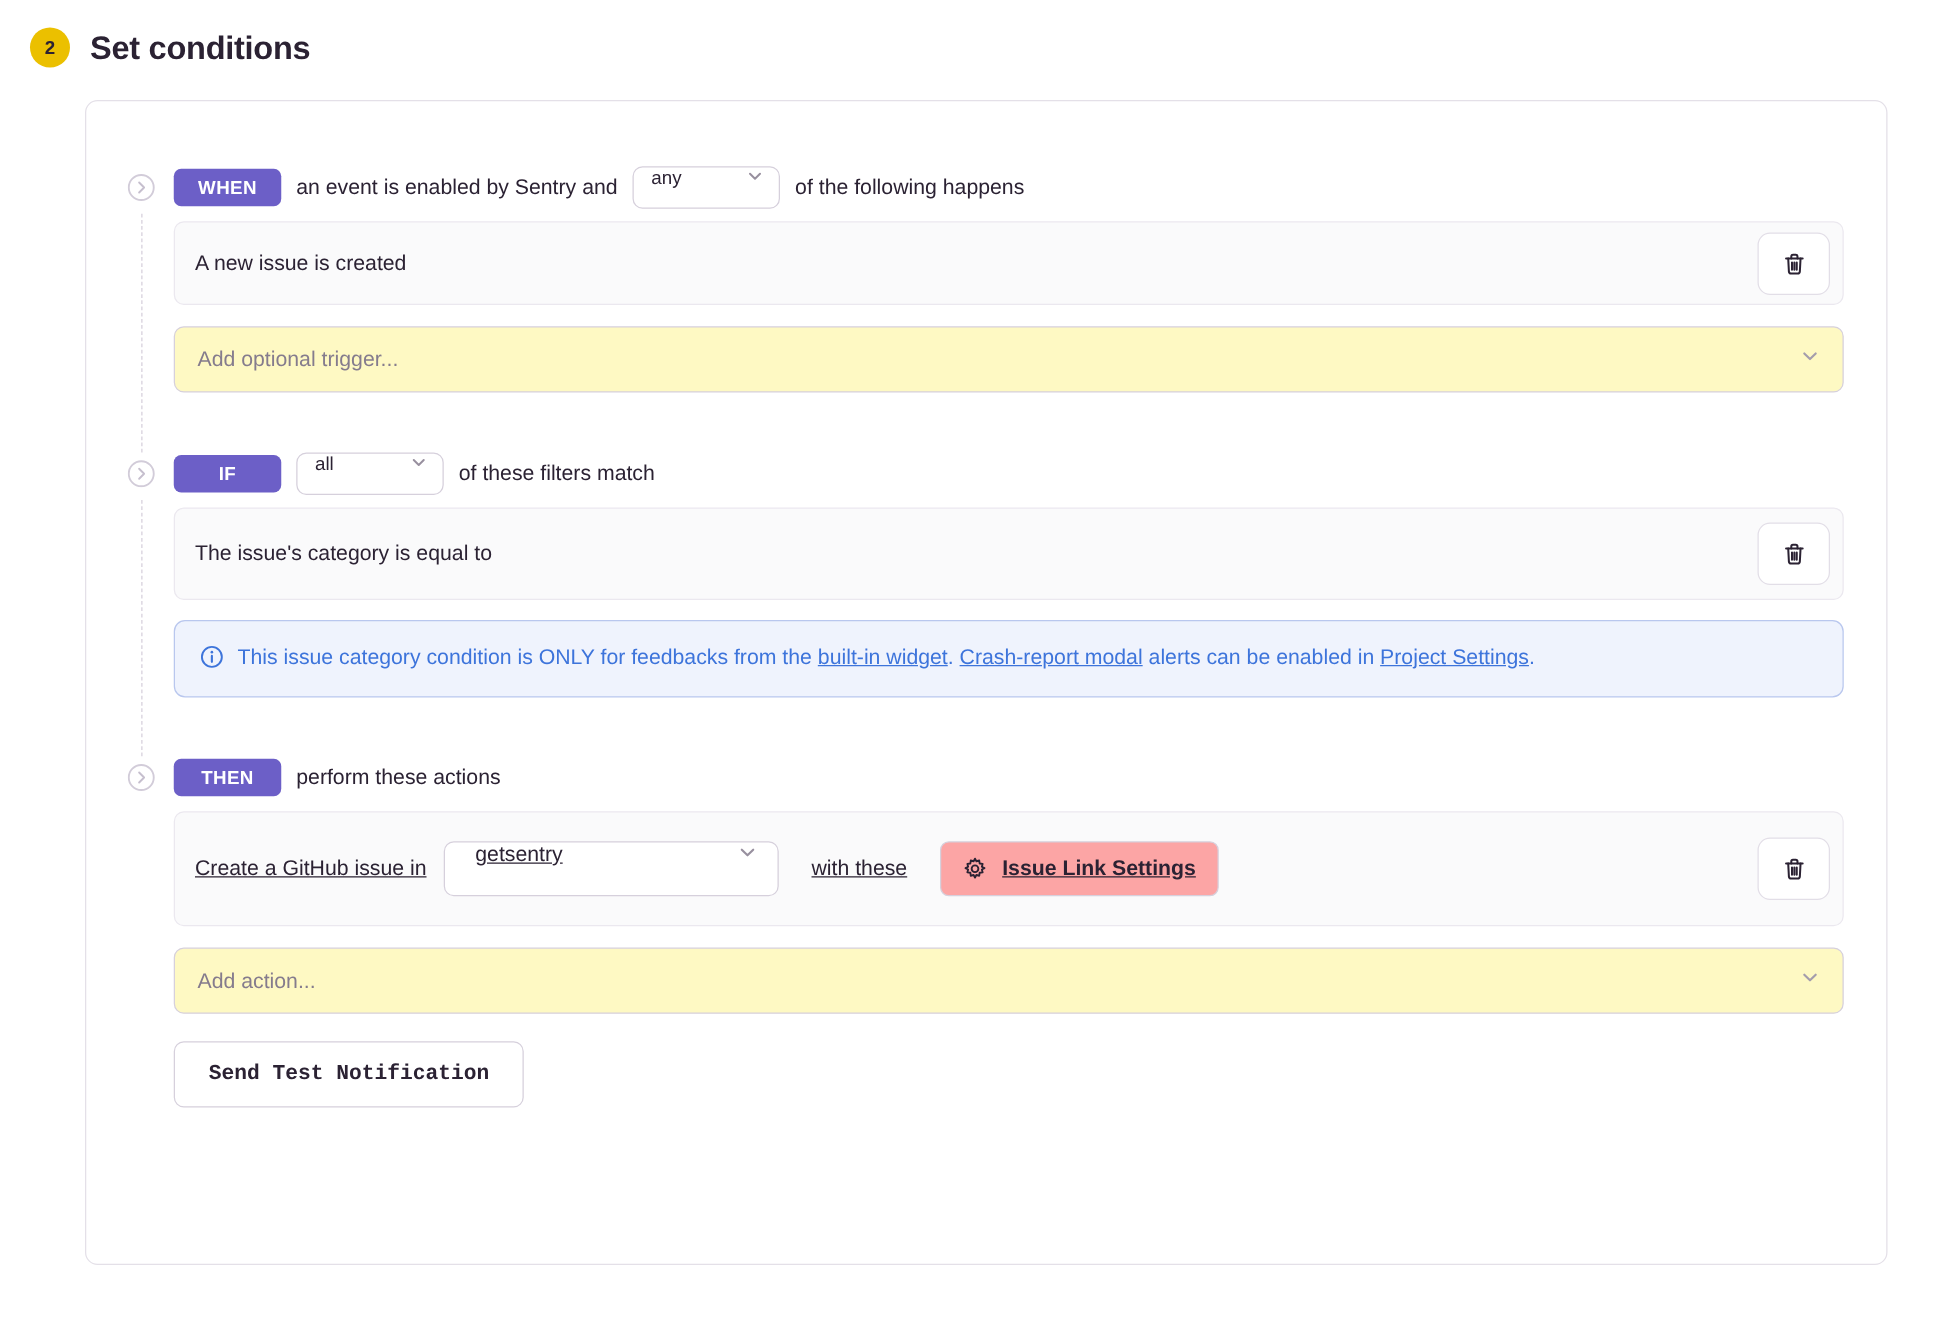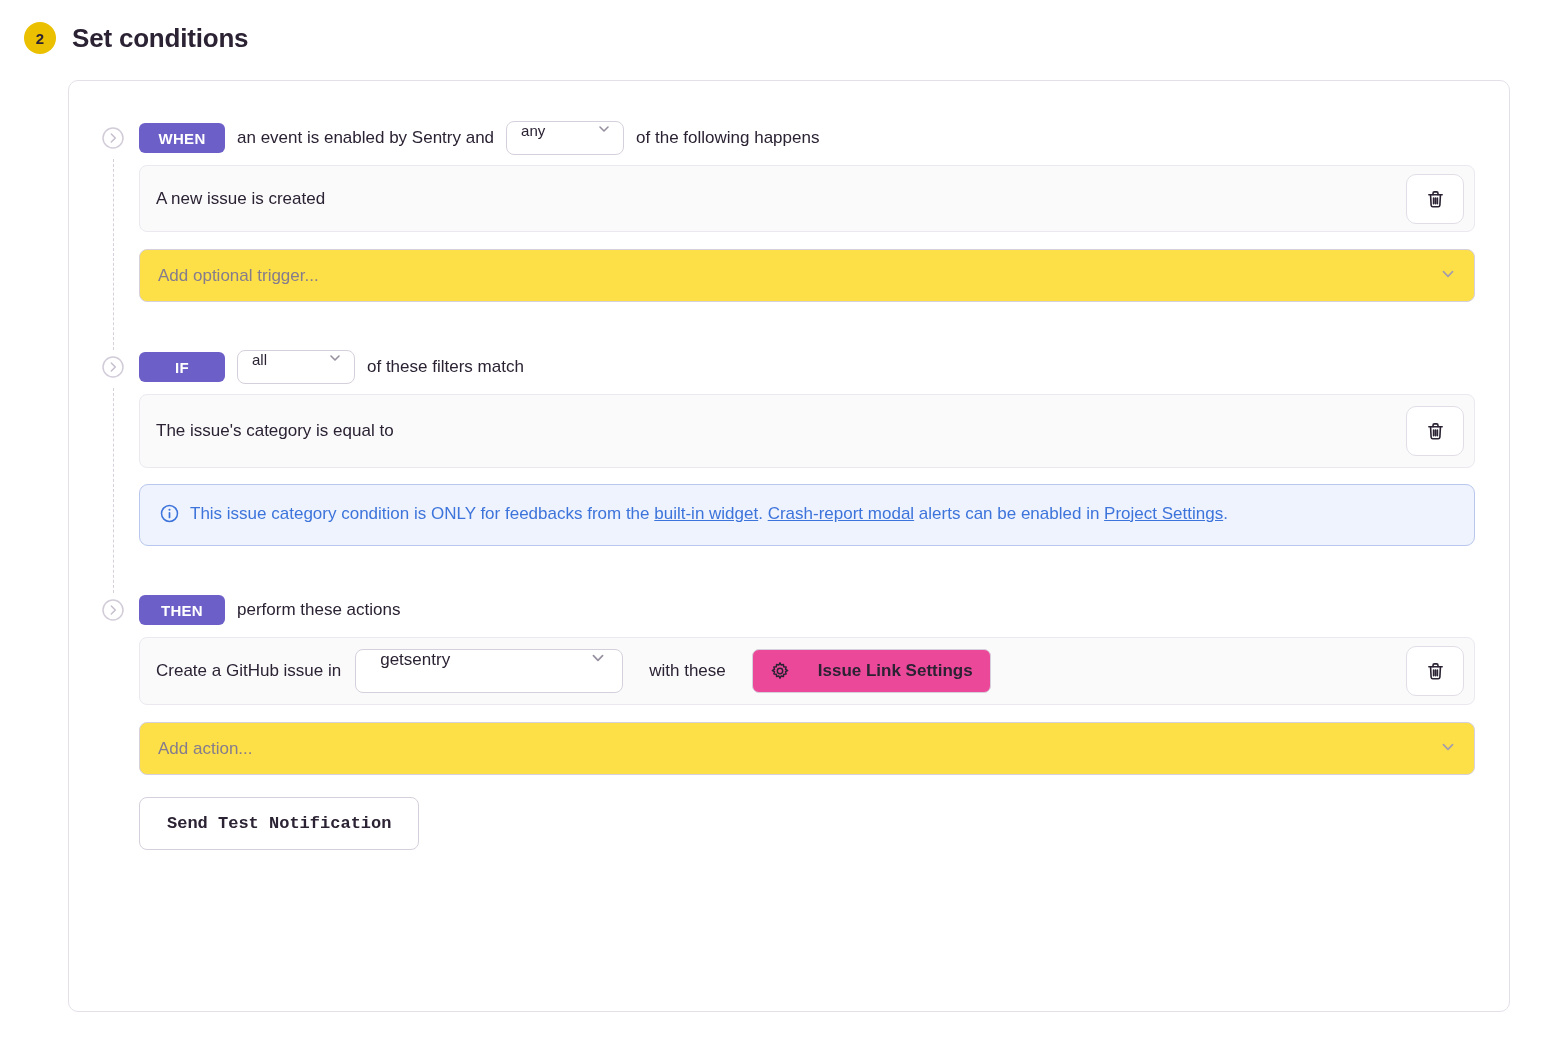--- a/index.html
+++ b/index.html
@@ -23,21 +23,21 @@
   }
   .page-title { font-size: 26px; font-weight: 700; letter-spacing: -0.2px; }
 
   
   .card {
     margin: 26px 50px 0 68px;
     width: 1442px; min-height: 932px;
     background: #fff;
     border: 1px solid #E4E0E8;
     border-radius: 10px;
-    padding: 40px 34px 56px 32px;
+    padding: 52px 34px 56px 32px;
   }
 
   
   .section { display: flex; }
   .gutter { width: 24px; margin-right: 14px; flex-shrink: 0; display: flex; flex-direction: column; align-items: center; }
   .circle-chevron { width: 22px; height: 22px; margin-top: 6px; flex-shrink: 0; }
   .dash-line { flex: 1; width: 0; border-left: 1px dashed #D6D0DC; margin-top: 10px; }
   .section-content { flex: 1; min-width: 0; }
   .section-content.pad-when { padding-bottom: 48px; }
   .section-content.pad-if { padding-bottom: 47px; }
@@ -62,57 +62,57 @@
   .select-md { width: 268px; height: 44px; padding: 0 16px 0 24px; font-size: 17px; }
   .select .chev { display: flex; align-items: center; }
 
   
   .static-row {
     background: #FAFAFB; border: 1px solid #EBE8EF; border-radius: 8px;
     display: flex; align-items: center; padding: 0 10px 0 16px;
   }
   .row-h67 { height: 67px; }
   .row-h74 { height: 74px; }
-  .row-h76 { height: 68px; }
+  .row-h76 { height: 92px; text-decoration: underline; }
   .row-label { font-size: 17px; }
   .row-gap { width: 14px; flex-shrink: 0; }
   .row-gap-lg { width: 26px; flex-shrink: 0; }
   .spacer { flex: 1; }
 
   .icon-btn {
     width: 58px; height: 50px;
     background: #fff; border: 1px solid #E2DEE7; border-radius: 10px;
     display: flex; align-items: center; justify-content: center;
     cursor: pointer; padding: 0; flex-shrink: 0;
   }
 
   .add-row {
     margin-top: 17px; height: 53px;
-    background: #fde047; border: 1px solid #D6D0DC; border-radius: 8px;
+    background: #fef9c3; border: 1px solid #D6D0DC; border-radius: 8px;
     display: flex; align-items: center; justify-content: space-between;
     padding: 0 18px; cursor: pointer;
   }
   .add-row .placeholder { font-size: 17px; color: #857C8D; }
 
   
   .info-box {
     margin-top: 16px;
     background: #EFF3FD; border: 1px solid #B9C7EE; border-radius: 9px;
     padding: 15px 20px 17px 20px;
     display: flex; gap: 11px;
     color: #3D74DB; font-size: 17px; line-height: 1.65;
   }
   .info-box .note-icon { flex-shrink: 0; margin-top: 4px; }
   .info-box a { color: inherit; text-decoration: underline; cursor: pointer; }
 
   
   .settings-btn {
-    height: 44px; background: #ec4899;
+    height: 44px; background: #fca5a5;
     border: 1px solid #D6D0DC; border-radius: 7px;
-    display: flex; align-items: center; gap: 28px;
+    display: flex; align-items: center; gap: 12px;
     padding: 0 17px; cursor: pointer; flex-shrink: 0;
     font-family: inherit; font-size: 17px; font-weight: 700; color: #2B2233;
   }
   .test-btn {
     margin-top: 22px; height: 53px;
     background: #fff; border: 1px solid #D6D0DC; border-radius: 8px;
     padding: 0 27px; cursor: pointer;
     font-family: Liberation Mono, monospace; font-size: 17px; font-weight: 700; color: #2B2233;
   }
 </style>

